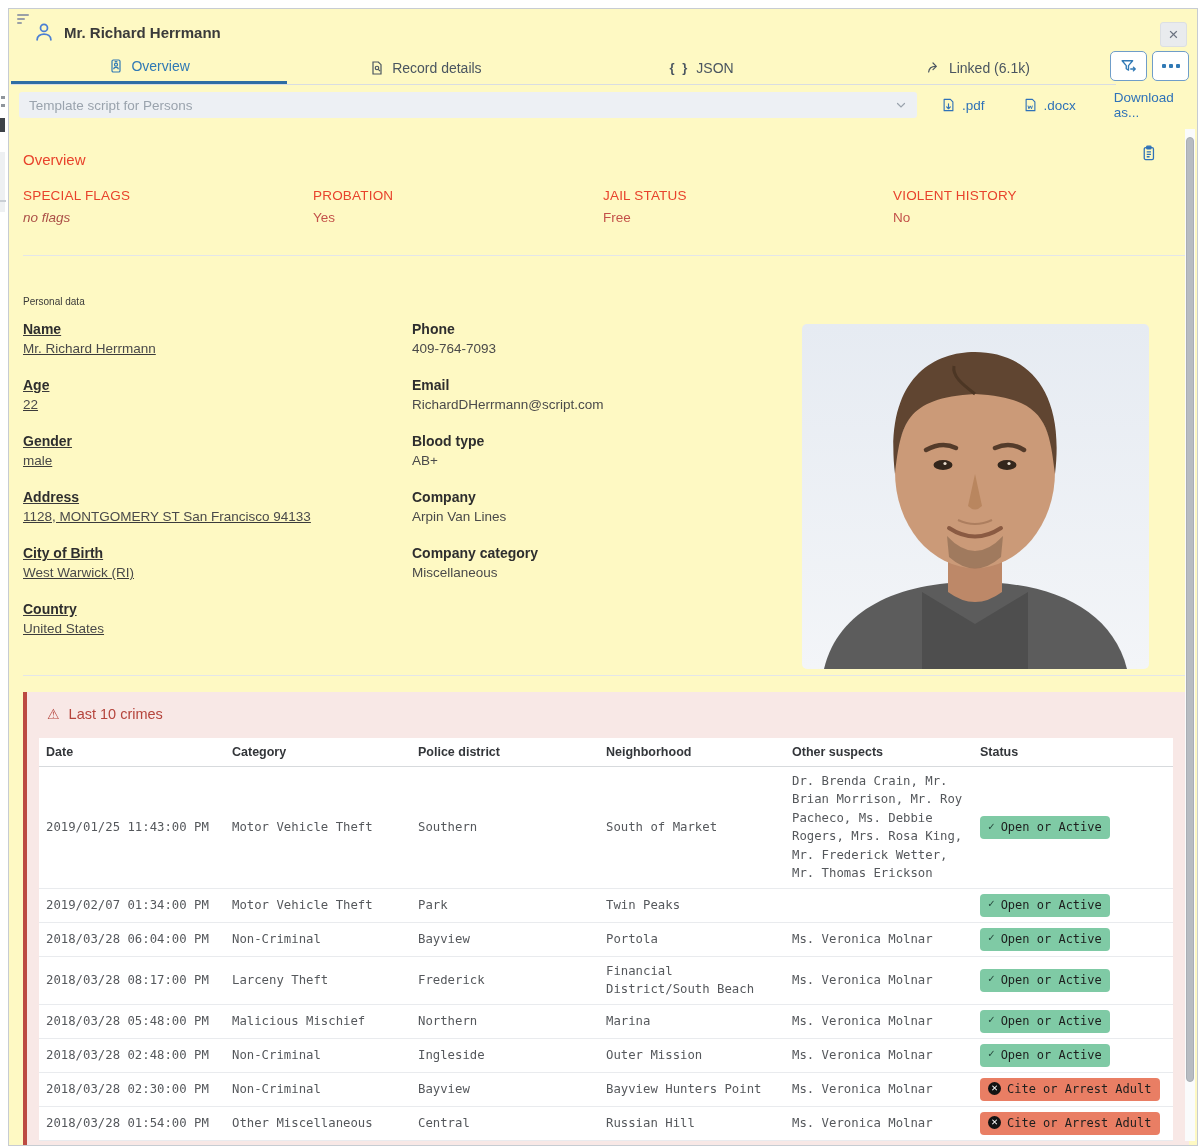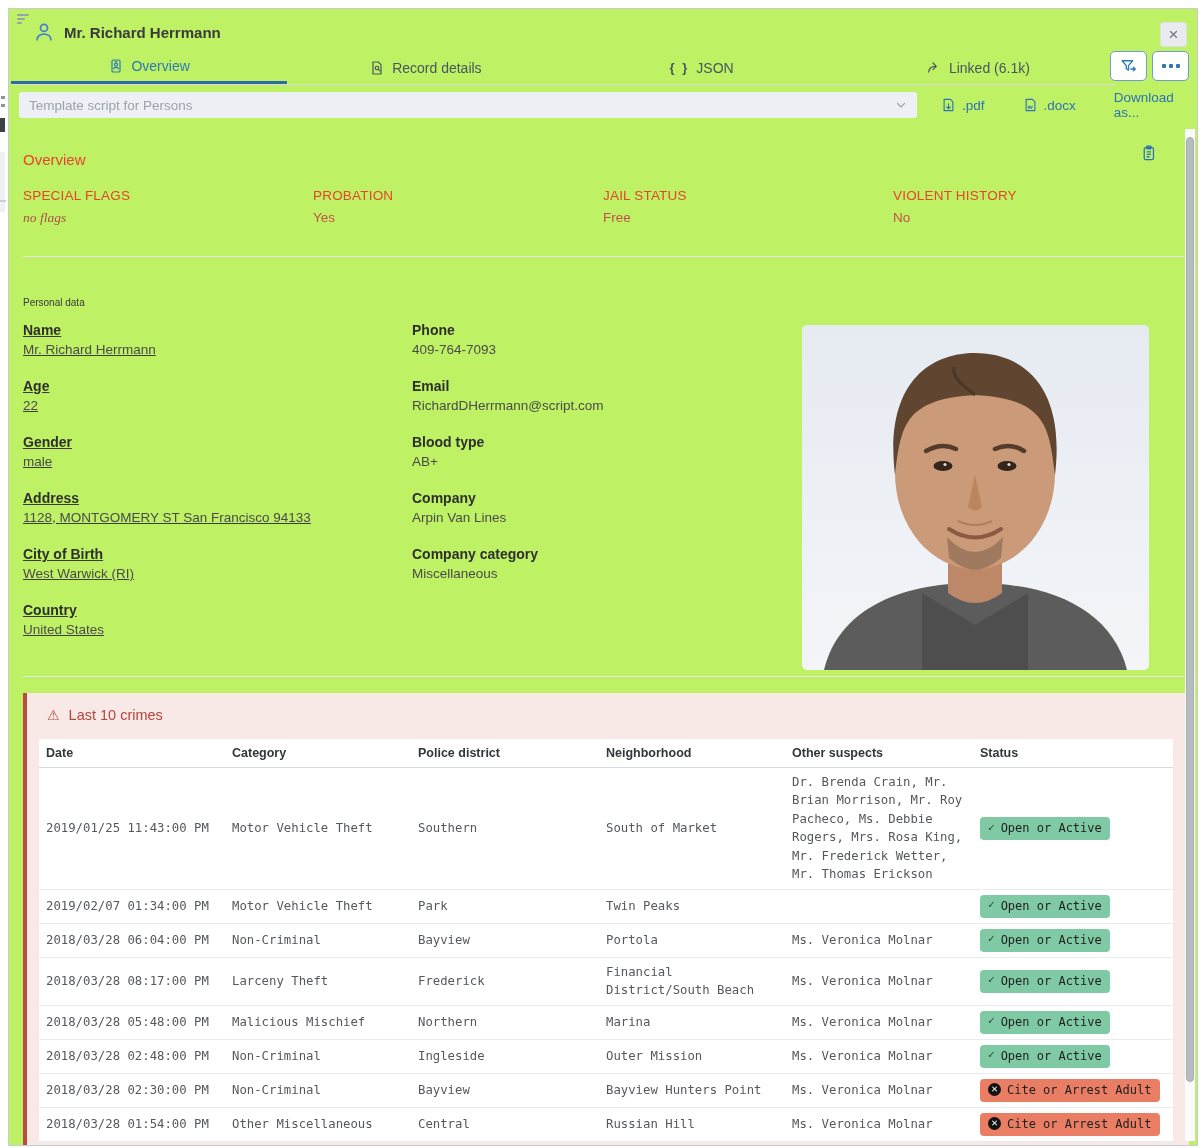--- a/index.html
+++ b/index.html
@@ -12,21 +12,21 @@
   
   .edge-artifact { position:absolute; background:#8f959c; }
   .ea1 { left:1px; top:96px;  width:4px; height:3px; }
   .ea2 { left:1px; top:104px; width:4px; height:3px; }
   .ea3 { left:0;   top:118px; width:5px; height:14px; background:#3d4248; }
   .ea4 { left:0;   top:200px; width:6px; height:2px; background:#c9ced4; }
   .ea5 { left:0;   top:152px; width:5px; height:60px; background:#eef0f2; }
 
   .modal {
     position:absolute; left:8px; top:8px; width:1190px; height:1138px;
-    background:#bef264; border:1px solid #c7ccd2; overflow:hidden;
+    background:#fef9c3; border:1px solid #c7ccd2; overflow:hidden;
   }
   
   .grip { position:absolute; left:8px; top:5px; width:16px; height:14px; }
   .grip i { display:block; height:2px; background:#9aa0a7; margin-bottom:2px; border-radius:1px; }
   .grip i:nth-child(1){ width:12px; } .grip i:nth-child(2){ width:8px; } .grip i:nth-child(3){ width:5px; }
 
   
   .hdr { display:flex; align-items:center; padding:12px 14px 6px 24px; height:40px; }
   .person-ic { width:22px; height:22px; margin-right:9px; flex:0 0 auto; }
   .hdr-title { font-size:15px; font-weight:bold; color:#3a3a3a; }
@@ -68,21 +68,21 @@
   .dl-link svg { width:15px; height:16px; }
 
   
   .content { padding:0 14px 0 6px; }
   .sect-red-title { margin-top:32px; font-size:15px; color:#e8432c; padding-left:8px; position:relative; }
   .copy-ic { position:absolute; right:26px; top:-8px; width:17px; height:19px; color:#2f72b8; cursor:pointer; }
   .flags-row { display:flex; padding-left:8px; margin-top:20px; }
   .flag { flex:0 0 290px; }
   .flag-label { font-size:13.5px; font-weight:normal; color:#e8432c; letter-spacing:.2px; }
   .flag-value { font-size:13.5px; color:#c3524a; margin-top:7px; }
-  .flag-value.italic { font-style:italic; color:#ab4f47;font-family:Liberation Serif, serif; }
+  .flag-value.italic { font-style:italic; color:#ab4f47; }
   .divider { height:1px; background:#e4e6e9; margin:30px 0 0 8px; width:1166px; }
 
   .personal-title { margin-top:40px; padding-left:8px; font-size:10px; color:#3a3a3a; }
   .personal-grid { display:flex; padding-left:8px; margin-top:14px; }
   .pcol1 { flex:0 0 389px;text-decoration:underline; }
   .pcol2 { flex:0 0 390px; }
   .field { margin-bottom:21px; }
   .f-label { font-size:14px; font-weight:bold; color:#2e2e2e; }
   .f-value { font-size:13.5px; color:#4a4a4a; margin-top:4px; }
   .photo-wrap { flex:0 0 347px; height:345px; border-radius:5px; overflow:hidden; margin-top:3px; }

